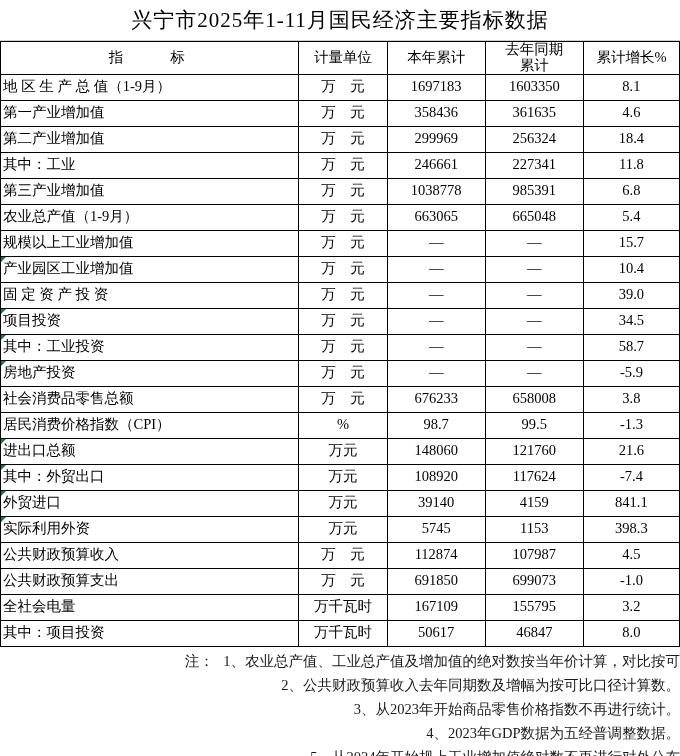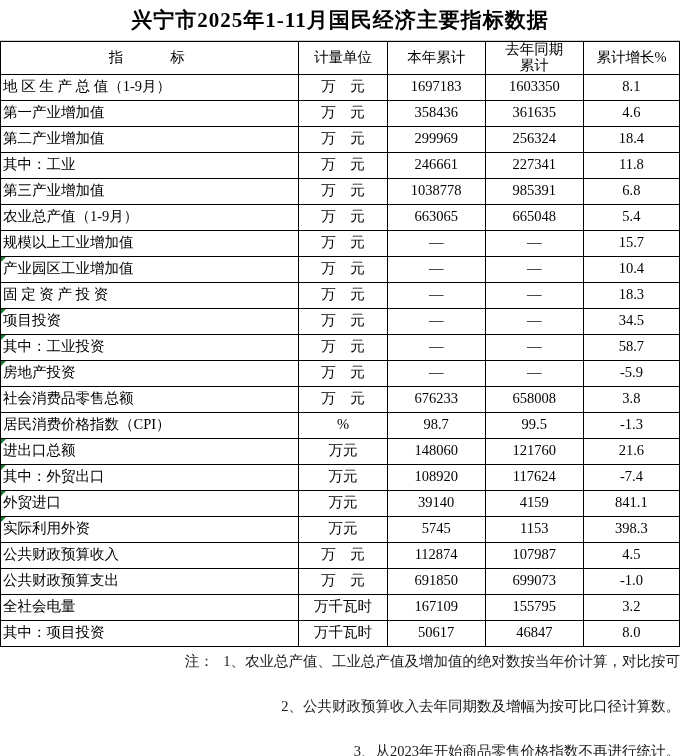--- a/index.html
+++ b/index.html
@@ -22,21 +22,21 @@
   }
   .title-row {
     height: 40px;
     display: flex;
     align-items: center;
     justify-content: center;
     border-bottom: 1px solid #d0d0d0;
   }
   .title-text {
     font-size: 21px;
-    font-weight: bold;
+    font-weight: normal;
     letter-spacing: 1px;
     font-family: "Liberation Serif", serif;
   }
   table.data {
     border-collapse: collapse;
     width: 680px;
     table-layout: fixed;
     padding-left: 44px;
   }
   table.data td {
@@ -100,21 +100,20 @@
   }
   .note-label {
     display: inline-block;
   }
   .note-body {
     display: inline-block;
     padding-left: 6px;
   }
   .note-indent {
     padding-left: 34px;
-    margin-top: 21px;
   }
 </style>
 </head>
 <body>
 
 <div class="sheet">
 
   <div class="title-row">
     <div class="title-text">兴宁市2025年1-11月国民经济主要指标数据</div>
   </div>
@@ -194,21 +193,21 @@
           <td class="c">万　元</td>
           <td class="c">—</td>
           <td class="c">—</td>
           <td class="c">10.4</td>
         </tr>
         <tr>
           <td class="l ind0 sp2">固 定 资 产 投 资</td>
           <td class="c">万　元</td>
           <td class="c">—</td>
           <td class="c">—</td>
-          <td class="c">18.3</td>
+          <td class="c">39.0</td>
         </tr>
         <tr>
           <td class="l ind1 sp2 marker">项目投资</td>
           <td class="c">万　元</td>
           <td class="c">—</td>
           <td class="c">—</td>
           <td class="c">34.5</td>
         </tr>
         <tr>
           <td class="l ind2 sp2 marker">其中：工业投资</td>

